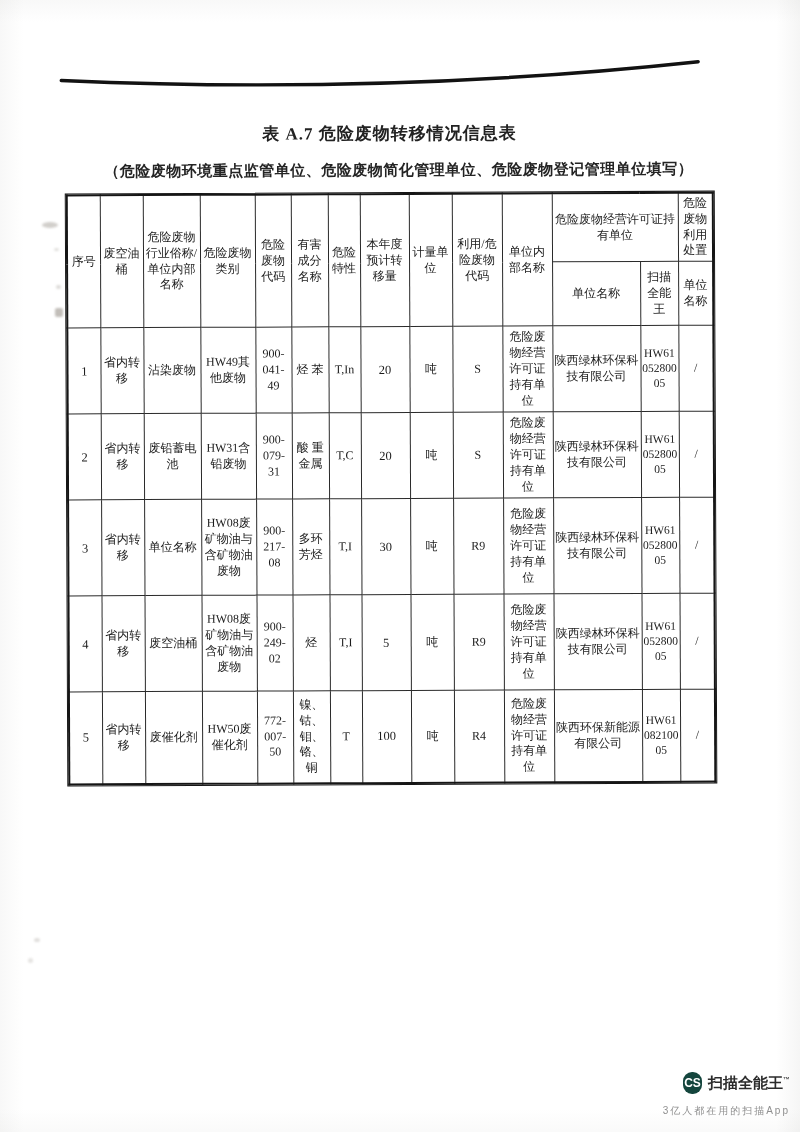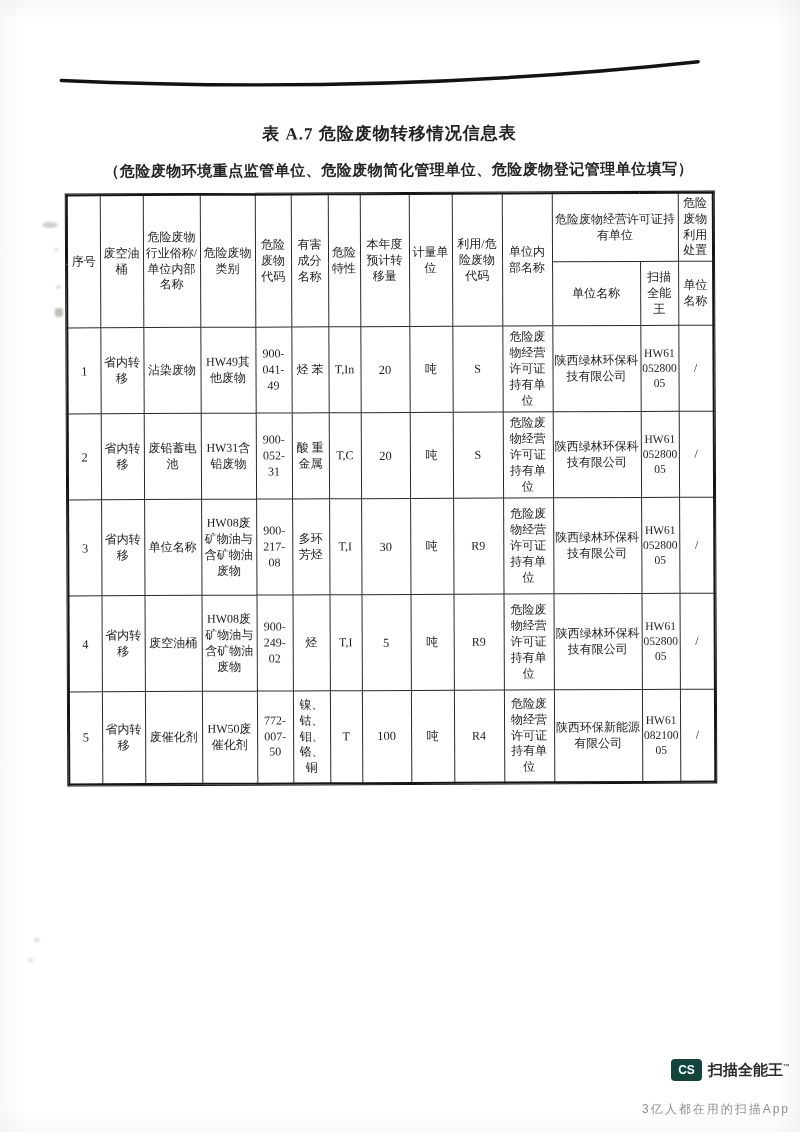--- a/index.html
+++ b/index.html
@@ -61,29 +61,29 @@
   
   .smudge { position: absolute; border-radius: 50%; background: #9a948c; filter: blur(1px); }
 
   .watermark {
     position: absolute; right: 10px; bottom: 14px; width: 180px;
     text-align: right;
     font-family: "Liberation Sans", "DejaVu Sans", sans-serif;
   }
   .wm-top { display: flex; align-items: center; justify-content: flex-end; gap: 6px; }
   .cs-badge {
-    width: 31px; height: 22px; border-radius: 4px;
+    width: 19px; height: 22px; border-radius: 9px;
     background: #14453d; color: #ffffff;
     font-size: 12px; font-weight: 700;
     display: flex; align-items: center; justify-content: center;
     letter-spacing: 0;
   }
   .wm-brand { font-size: 15px; font-weight: 700; color: #2b2b2b; }
   .wm-tm { font-size: 7px; color: #555; vertical-align: super; }
-  .wm-tagline { margin-top: 20px; font-size: 12px; color: #8f8f8f; letter-spacing: 2px; }
+  .wm-tagline { margin-top: 10px; font-size: 10px; color: #8f8f8f; letter-spacing: 2px; }
 </style>
 </head>
 <body>
 
 <div class="scan-tint"></div>
 
 <div class="doc">
 
   <svg class="top-line" viewBox="0 0 800 45">
     <path d="M 63 24 Q 390 40 700 8" fill="none" stroke="#121212" stroke-width="3.4" stroke-linecap="round"></path>
@@ -146,21 +146,21 @@
         <td>陕西绿林环保科技有限公司</td>
         <td class="lic">HW6105280005</td>
         <td>/</td>
       </tr>
 
       <tr class="r2">
         <td class="num">2</td>
         <td>省内转移</td>
         <td>废铅蓄电池</td>
         <td>HW31含铅废物</td>
-        <td class="code">900-052-31</td>
+        <td class="code">900-079-31</td>
         <td>酸 重金属</td>
         <td>T,C</td>
         <td class="num">20</td>
         <td>吨</td>
         <td>S</td>
         <td>危险废物经营许可证持有单位</td>
         <td>陕西绿林环保科技有限公司</td>
         <td class="lic">HW6105280005</td>
         <td>/</td>
       </tr>

